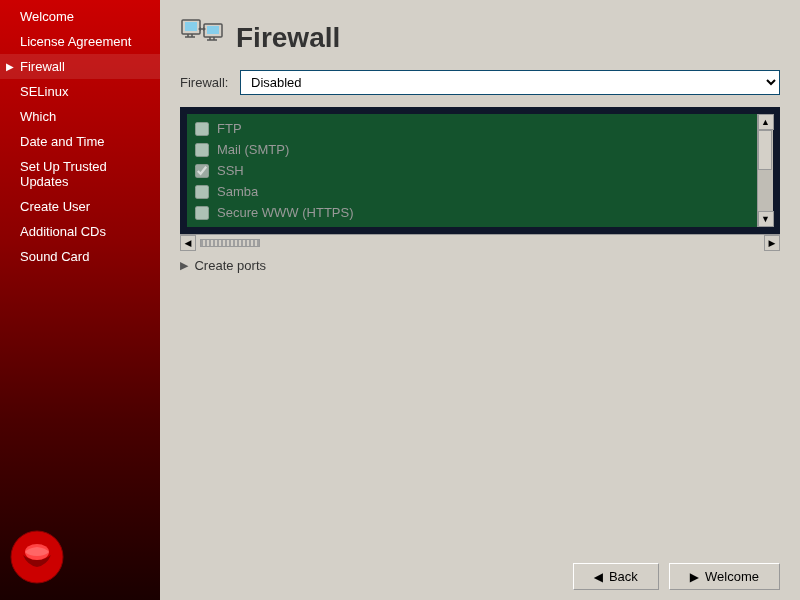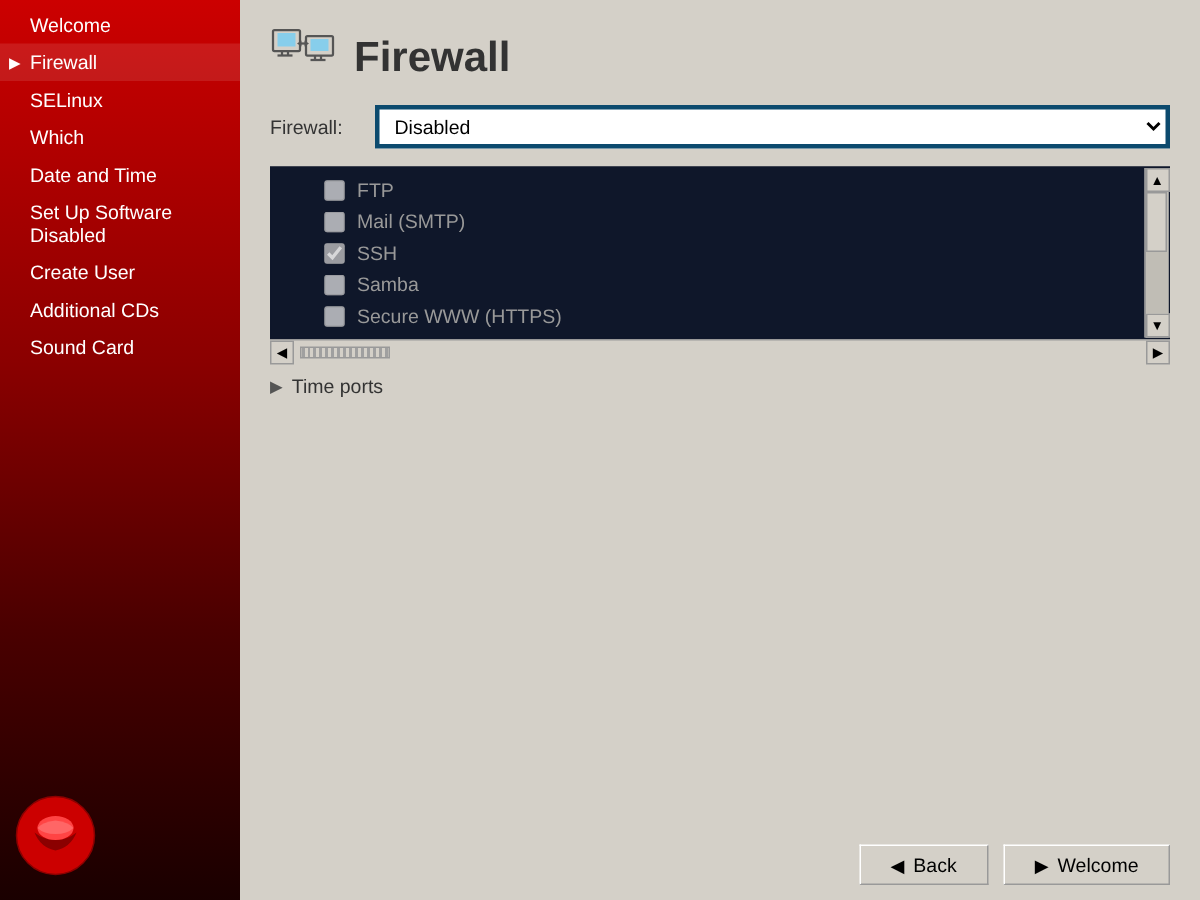--- a/index.html
+++ b/index.html
@@ -103,34 +103,33 @@
       font-size: 13px;
       color: #333;
       line-height: 1.5;
       margin-bottom: 16px;
     }
 
     .firewall-row {
       display: flex;
       align-items: center;
       margin-bottom: 12px;
-      gap: 10px;
     }
 
     .firewall-label {
       font-size: 13px;
       color: #333;
       min-width: 60px;
     }
 
     .firewall-select {
       flex: 1;
       padding: 3px 6px;
       font-size: 13px;
-      border: 3px solid #0c4a6e;
+      border: 1px solid #0c4a6e;
       background: white;
       appearance: auto;
     }
 
     .trusted-services-section {
       display: flex;
       gap: 10px;
     }
 
     .trusted-label {
@@ -232,23 +231,22 @@
 
     .services-box-wrapper {
       flex: 1;
       display: flex;
       flex-direction: column;
     }
 
     .services-main {
       display: flex;
       flex: 1;
-      border: 1px solid #0f172a;
-      background: #0f172a;
-      padding-left: 27px;
+      border: 7px solid #0f172a;
+      background: #14532d;
     }
 
     .other-ports {
       display: flex;
       align-items: center;
       gap: 6px;
       margin-top: 8px;
       padding-left: 0;
     }
 
@@ -289,34 +287,37 @@
   </style>
 </head>
 <body>
 
 <div class="sidebar">
   <div class="sidebar-items">
 
     <div class="sidebar-item">
       <span>Welcome</span>
     </div>
+    <div class="sidebar-item">
+      <span>License Agreement</span>
+    </div>
     <div class="sidebar-item active">
       <span>Firewall</span>
     </div>
     <div class="sidebar-item">
       <span>SELinux</span>
     </div>
     <div class="sidebar-item">
       <span>Which</span>
     </div>
     <div class="sidebar-item">
       <span>Date and Time</span>
     </div>
     <div class="sidebar-item">
-      <span>Set Up Software Disabled</span>
+      <span>Set Up Trusted Updates</span>
     </div>
     <div class="sidebar-item">
       <span>Create User</span>
     </div>
     <div class="sidebar-item">
       <span>Additional CDs</span>
     </div>
     <div class="sidebar-item">
       <span>Sound Card</span>
     </div>
@@ -413,21 +414,21 @@
           <div class="horiz-scroll-area">
             <div class="horiz-scroll-inner"></div>
           </div>
           <div class="scroll-arrow" style="font-size:9px;width:16px;height:16px;display:flex;align-items:center;justify-content:center;border:1px solid #999;background:#d4d0c8;flex-shrink:0;">▶</div>
         </div>
       </div>
     </div>
 
     <div class="other-ports">
       <span class="expand-arrow">▶</span>
-      <span class="other-ports-label">Time ports</span>
+      <span class="other-ports-label">Create ports</span>
     </div>
 
   </div>
 
   <div class="footer">
     <button class="btn">
       <span class="btn-icon">◀</span>
       <span>Back</span>
     </button>
     <button class="btn">

